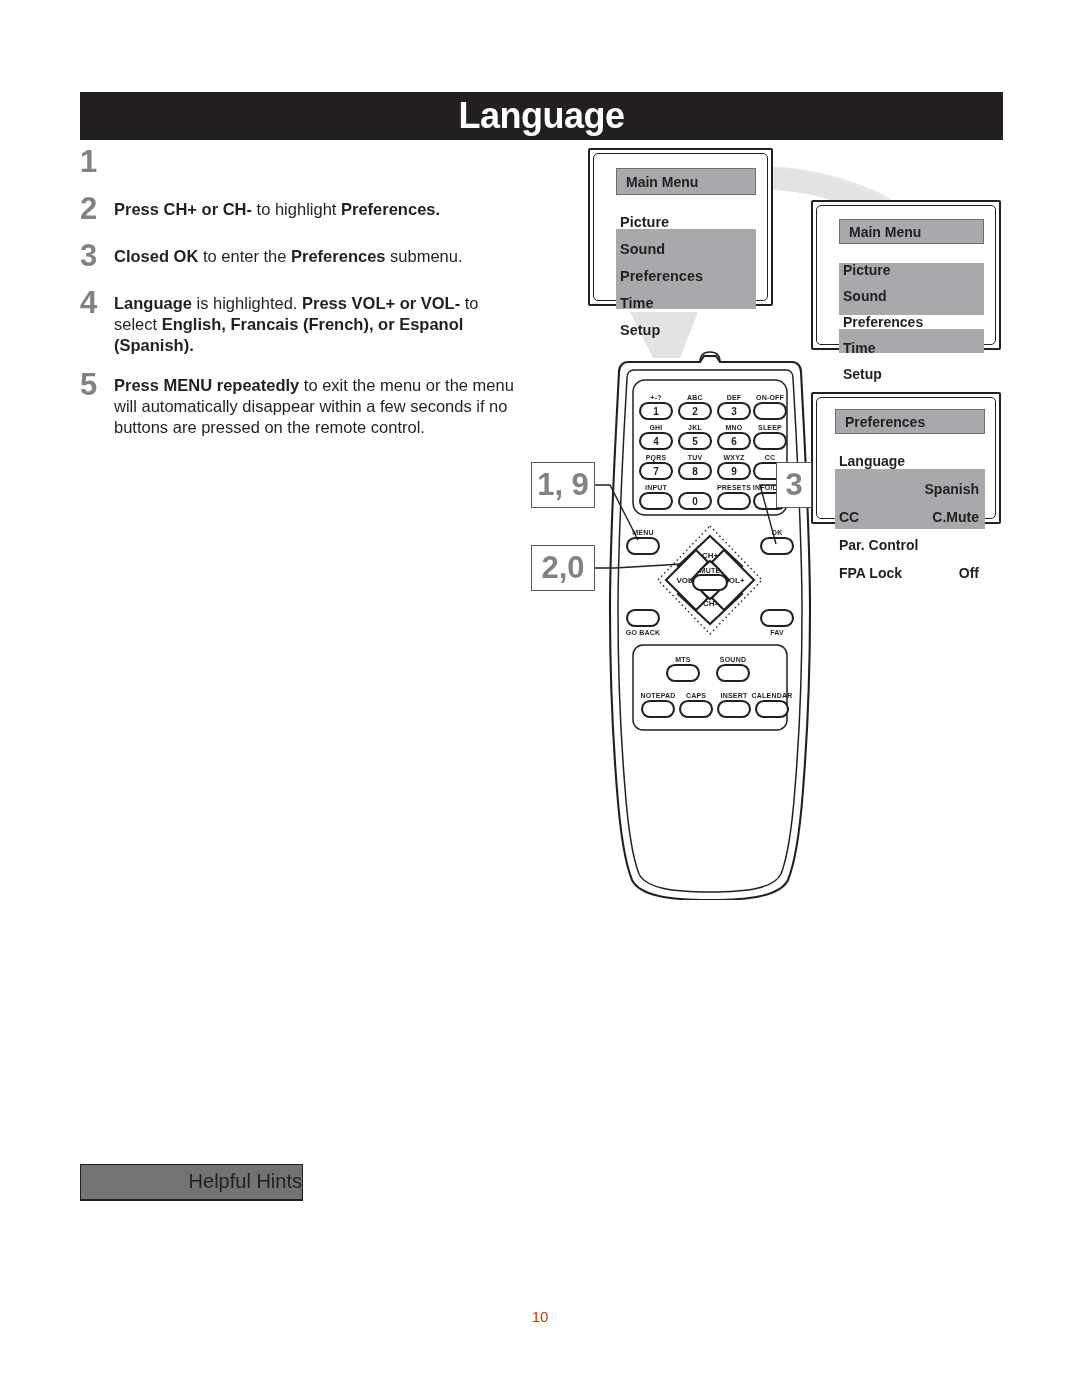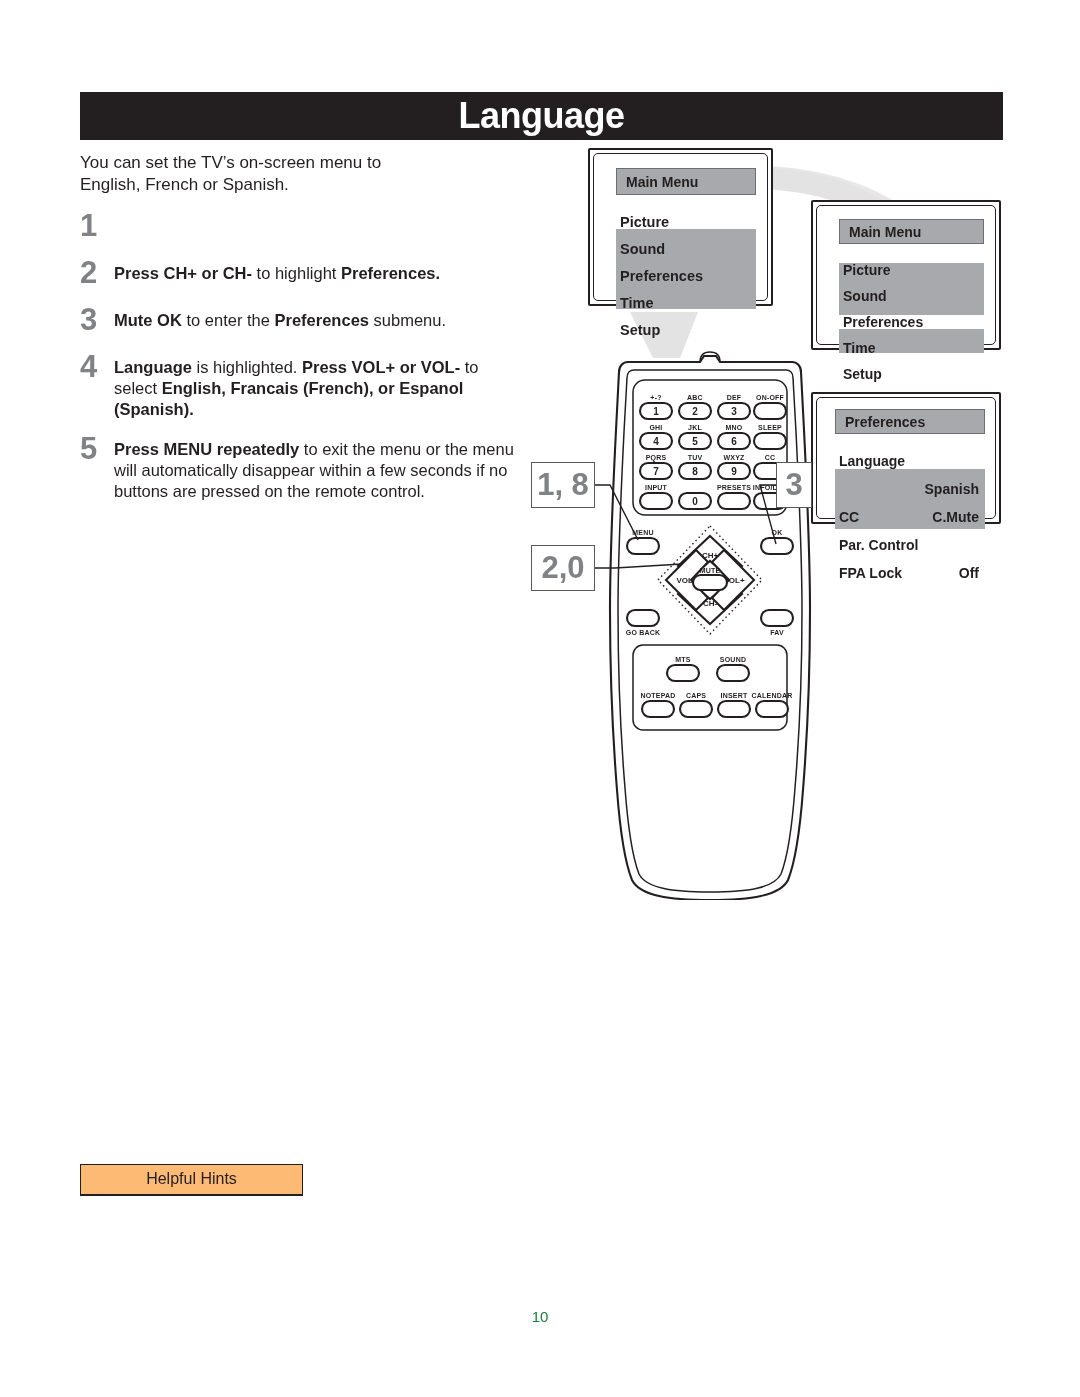--- a/index.html
+++ b/index.html
@@ -80,42 +80,42 @@
   
   .hints {
     position: absolute;
     left: 80px;
     top: 1164px;
     width: 221px;
     border: 1px solid #231f20;
     background: #ffffff;
   }
   .hints-title {
-    background: #fdba74;
+    background: #737373;
     border-bottom: 1px solid #231f20;
-    text-align: center;
-    font-size: 16px;
+    text-align: right;
+    font-size: 20px;
     padding: 5px 0 6px 0;
     color: #231f20;
   }
   .hints-body {
     font-size: 15px;
     line-height: 19px;
     padding: 6px 8px 8px 8px;
   }
 
   
   .page-number {
     position: absolute;
     left: 0;
     top: 1308px;
     width: 1080px;
     text-align: center;
     font-size: 15px;
-    color: #15803d;
+    color: #c2410c;
   }
 
   
   .art {
     position: absolute;
     left: 520px;
     top: 140px;
     width: 500px;
     height: 760px;
   }
@@ -214,32 +214,31 @@
   #callout-3  { left: 256px; top: 322px; width: 36px; height: 46px; font-size: 31px; }
 </style>
 </head>
 <body>
 
 <div class="page-header">
   <span class="page-header-title">Language</span>
 </div>
 
 <div class="left-col">
-  <p class="intro">You can set the TV’s on-screen menu to English, French or Spanish.</p>
   <ol class="steps" id="steps-list">
       <li class="step">
         <span class="step-num">1</span>
       </li>
       <li class="step">
         <span class="step-num">2</span>
         <span class="step-text"><b>Press CH+ or CH-</b> to highlight <b>Preferences.</b></span>
       </li>
       <li class="step">
         <span class="step-num">3</span>
-        <span class="step-text"><b>Mute OK</b> to enter the <b>Preferences</b> submenu.</span>
+        <span class="step-text"><b>Closed OK</b> to enter the <b>Preferences</b> submenu.</span>
       </li>
       <li class="step">
         <span class="step-num">4</span>
         <span class="step-text"><b>Language</b> is highlighted. <b>Press VOL+ or VOL-</b> to select <b>English, Francais (French), or Espanol (Spanish).</b></span>
       </li>
       <li class="step">
         <span class="step-num">5</span>
         <span class="step-text"><b>Press MENU repeatedly</b> to exit the menu or the menu will automatically disappear within a few seconds if no buttons are pressed on the remote control.</span>
       </li>
     </ol>
@@ -497,17 +496,17 @@
             <span class="lbl">Par. Control</span>
           </div>
           <div class="osd-row">
             <span class="lbl">FPA Lock</span>
             <span class="val">Off</span>
           </div>
         </div>
     </div>
   </div>
 
-  <div class="callout" id="callout-15">1, 8</div>
+  <div class="callout" id="callout-15">1, 9</div>
   <div class="callout" id="callout-24">2,0</div>
   <div class="callout" id="callout-3">3</div>
 
 </div>
 
 </body></html>

